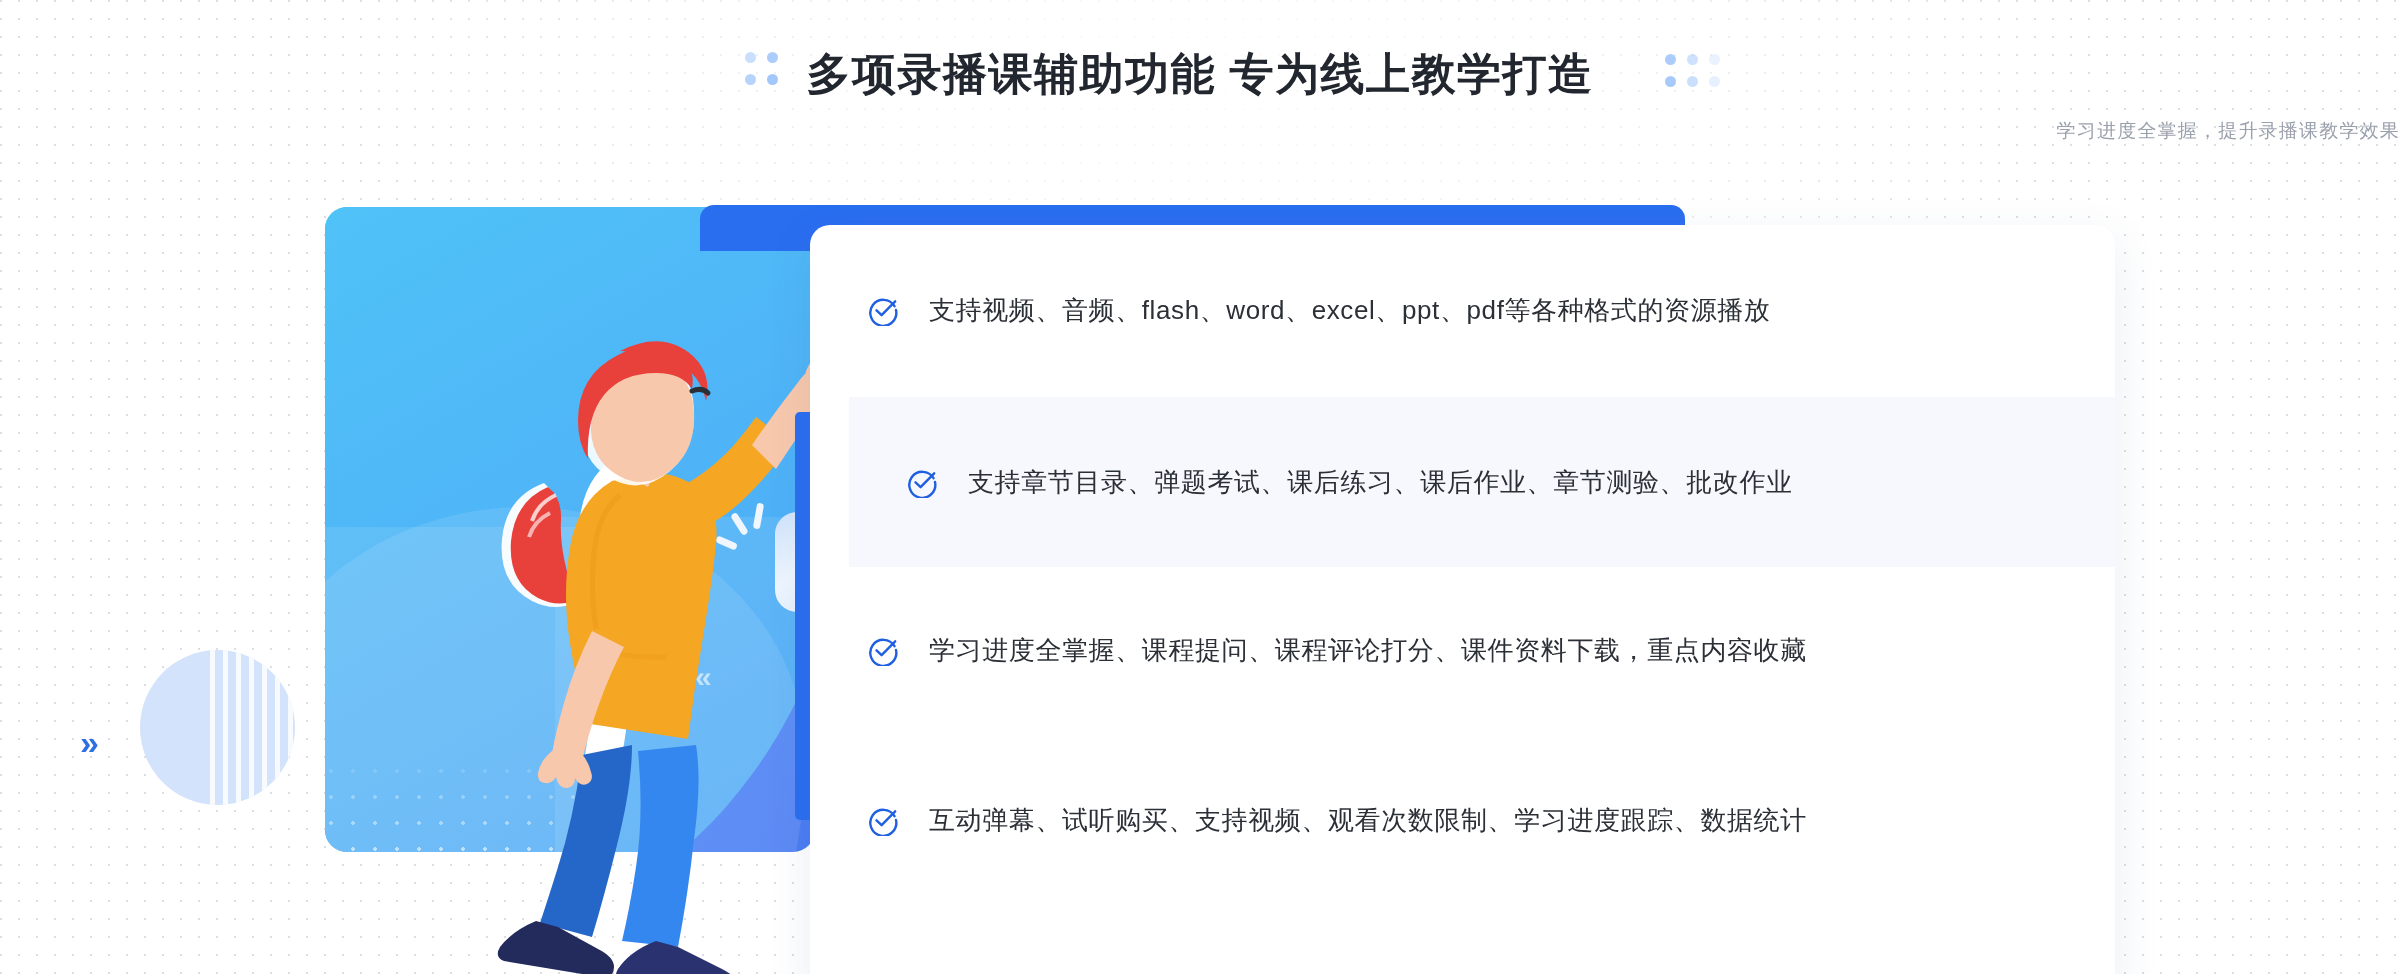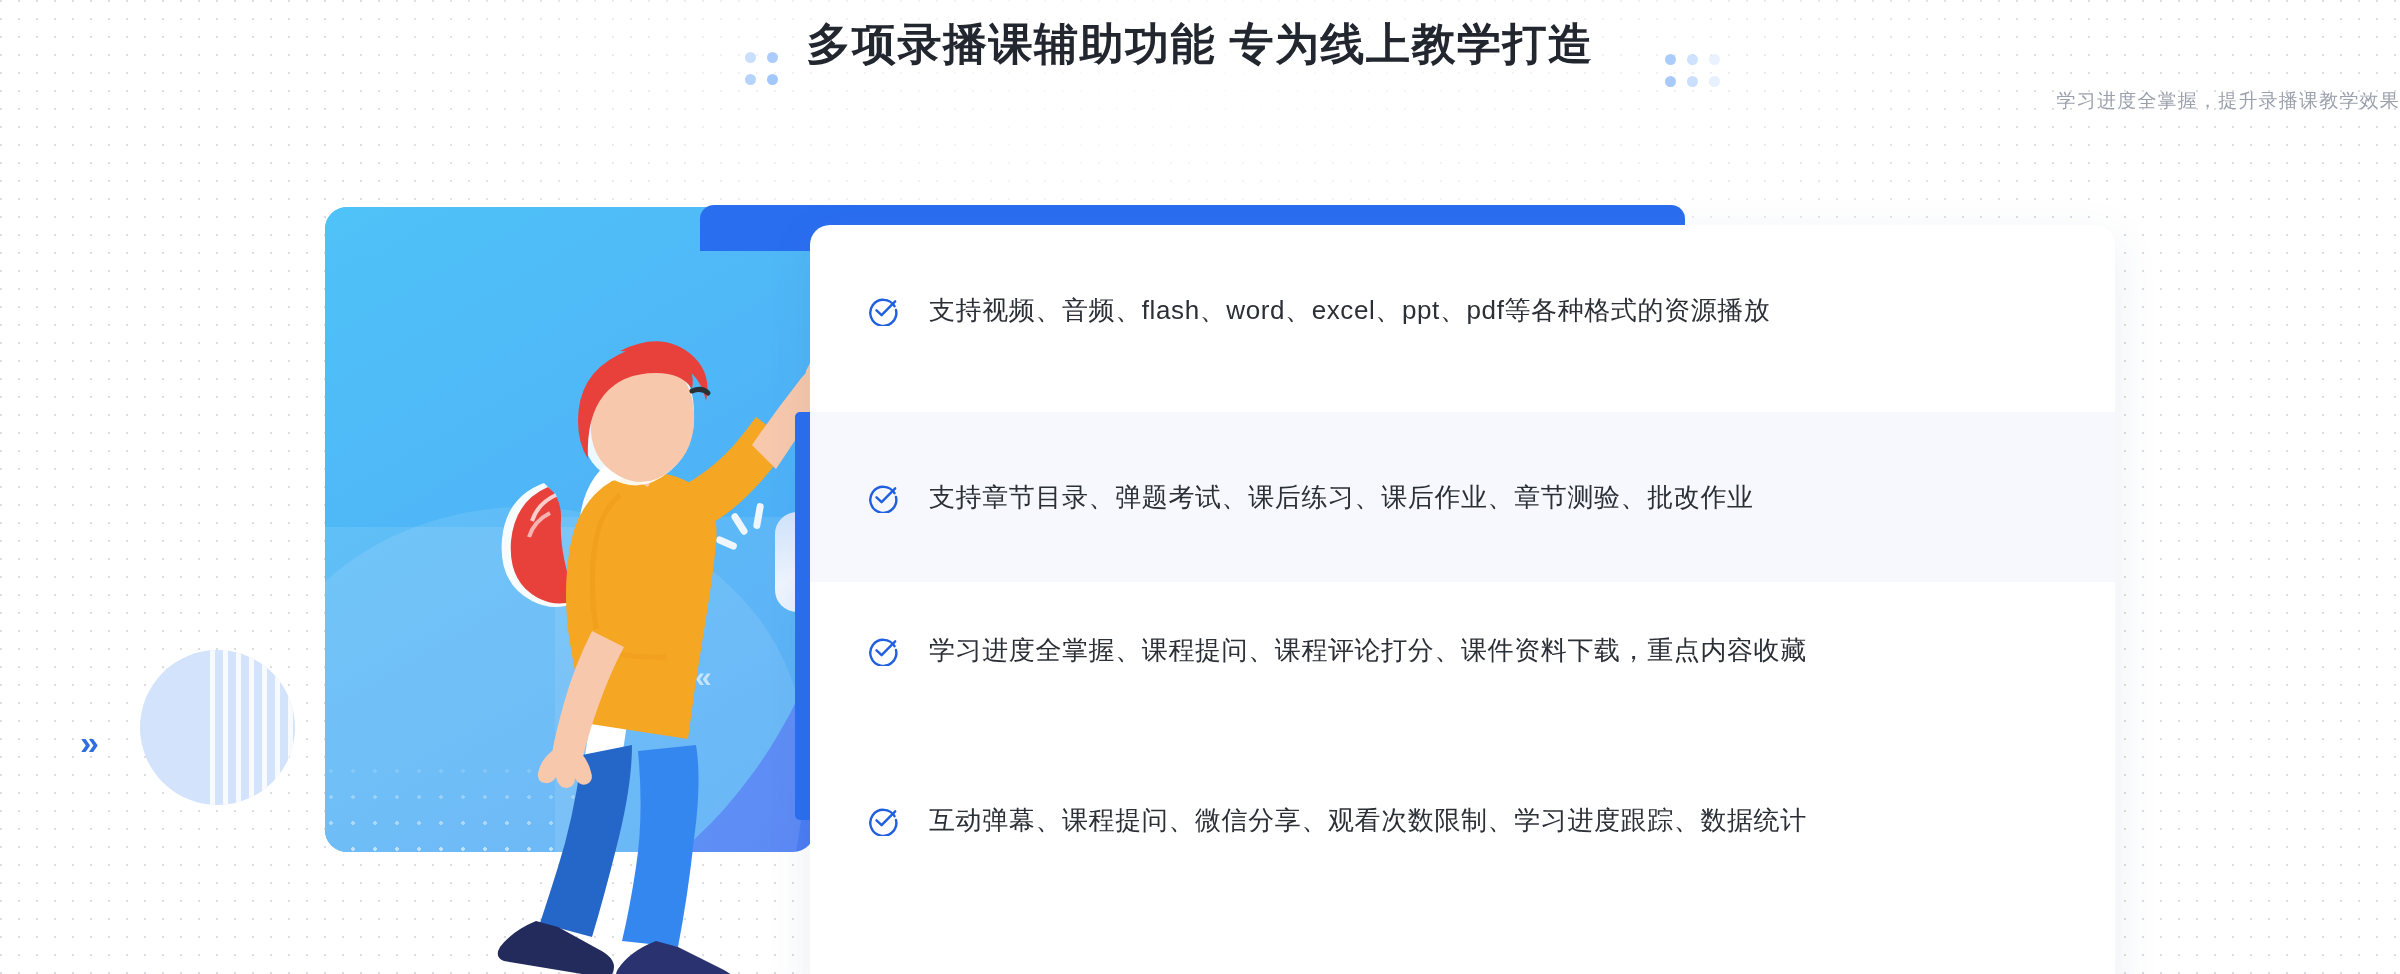--- a/index.html
+++ b/index.html
@@ -24,21 +24,21 @@
     position:absolute; inset:0;
     background:
       radial-gradient(ellipse 900px 420px at 1200px 75px, rgba(255,255,255,.92) 0%, rgba(255,255,255,.55) 55%, rgba(255,255,255,0) 100%);
     pointer-events:none;
   }
 
   
   .header { position:absolute; top:0; left:0; width:2400px; text-align:center; }
   .title {
     font-size:44px; font-weight:bold; color:#22262e;
-    letter-spacing:1.5px; line-height:1; margin-top:22px;
+    letter-spacing:1.5px; line-height:1; margin-top:52px;
     white-space:nowrap;
   }
   .subtitle {
     font-size:19px; color:#9aa0ac; letter-spacing:1.2px;
     margin-top:22px; white-space:nowrap;text-align:right;
   }
 
   
   .dotcluster { position:absolute; display:grid; gap:11px; }
   .dotcluster i { display:block; width:11px; height:11px; border-radius:50%; background:#9dc4fb; }
@@ -139,21 +139,21 @@
     background:#ffffff; border-radius:20px;
     box-shadow:0 14px 46px rgba(60,88,140,.10);
     overflow:hidden;
   }
   .feature-list { position:absolute; inset:0; }
   .feature {
     position:absolute; left:0; width:1305px; height:170px;
     display:flex; align-items:center; padding-left:57px;
   }
   .feature.f0 { top:0; }
-  .feature.f1 { top:187px; background:#f6f8fd; }
+  .feature.f1 { top:172px; background:#f6f8fd;margin-left:39px; }
   .feature.f2 { top:340px; }
   .feature.f3 { top:510px; }
 
   .check-icon { width:32px; height:32px; flex:0 0 32px; margin-right:30px; }
   .feature-text {
     font-size:26px; color:#2b2f36; letter-spacing:.6px;
     white-space:nowrap; line-height:1;
   }
 </style>
 </head>
@@ -273,18 +273,18 @@
           <path d="M9.5 16.3 L14.6 21.2 L28.2 7.3" fill="none" stroke="#1f5fe0" stroke-width="2.4" stroke-linecap="round" stroke-linejoin="round"></path>
         </svg>
         <div class="feature-text">学习进度全掌握、课程提问、课程评论打分、课件资料下载，重点内容收藏</div>
       </div>
 
       <div class="feature f3">
         <svg class="check-icon" viewBox="0 0 32 32">
           <path d="M27.5 12.2 A13 13 0 1 0 29 16" fill="none" stroke="#1f5fe0" stroke-width="2.4" stroke-linecap="round"></path>
           <path d="M9.5 16.3 L14.6 21.2 L28.2 7.3" fill="none" stroke="#1f5fe0" stroke-width="2.4" stroke-linecap="round" stroke-linejoin="round"></path>
         </svg>
-        <div class="feature-text">互动弹幕、课程提问、微信分享、观看次数限制、学习进度跟踪、数据统计</div>
+        <div class="feature-text">互动弹幕、试听购买、支持视频、观看次数限制、学习进度跟踪、数据统计</div>
       </div>
 
     </div>
   </div>
 </div>
 
 </body></html>

